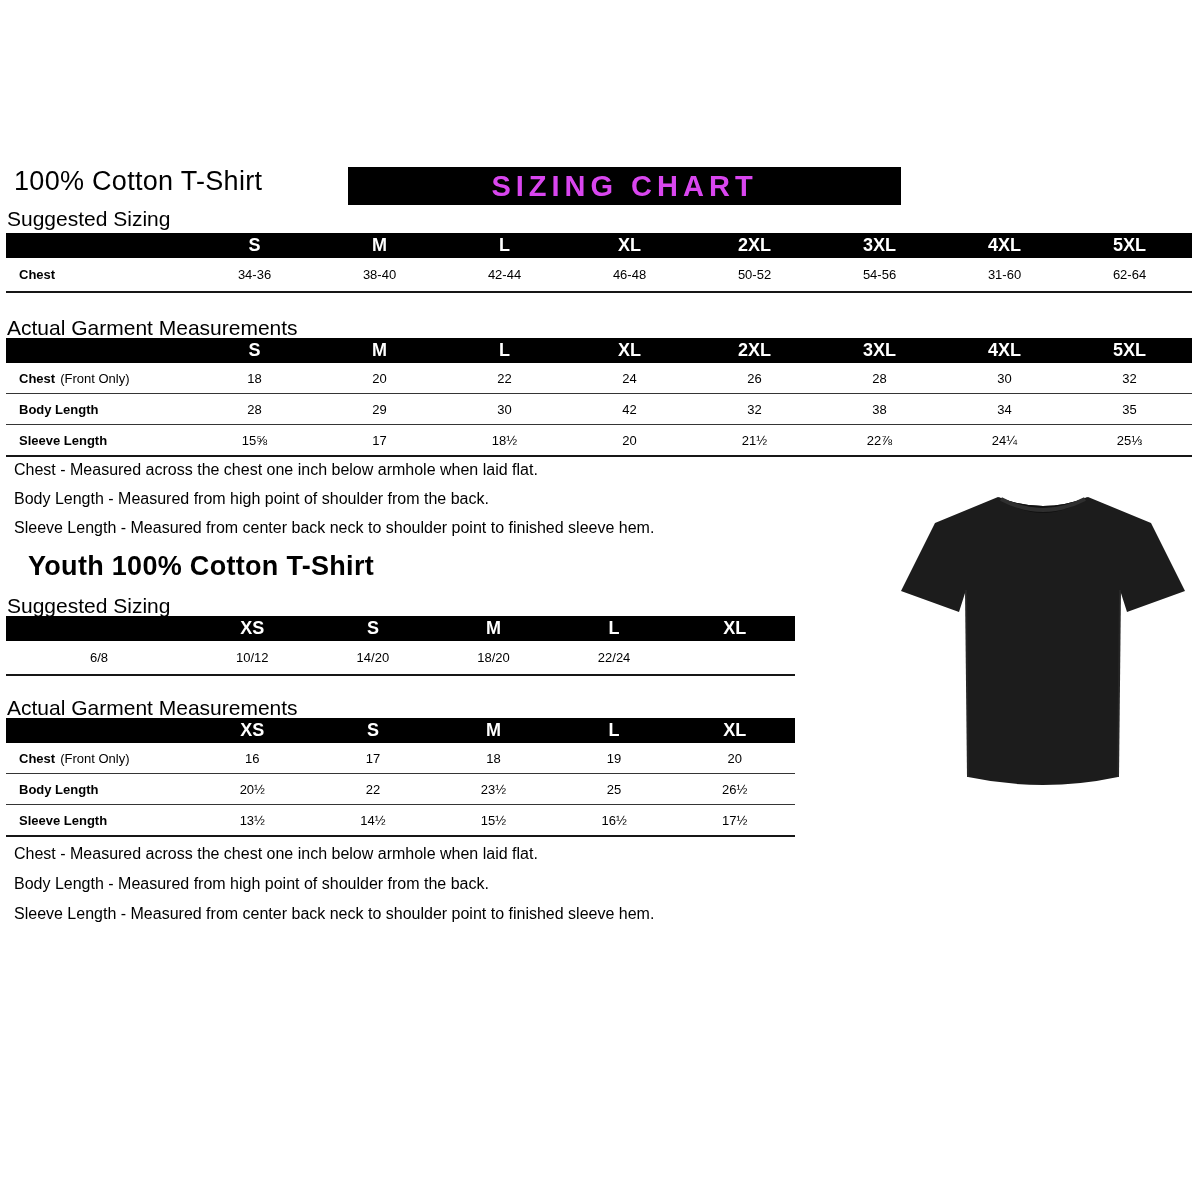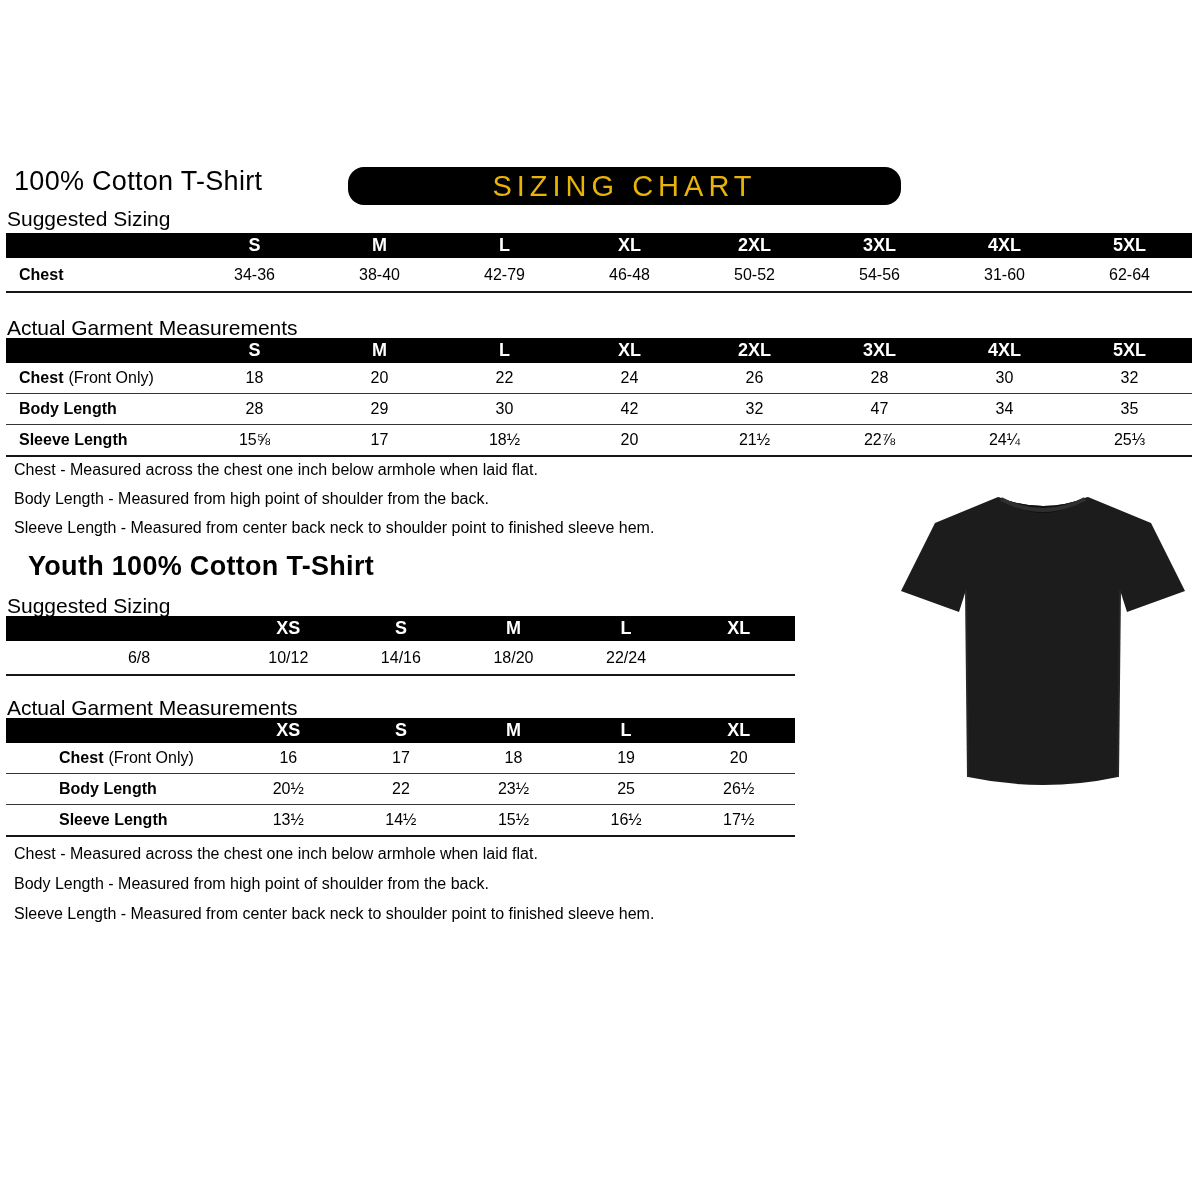--- a/index.html
+++ b/index.html
@@ -2,31 +2,31 @@
 <html><head>
 <meta charset="utf-8">
 <style>
   html,body{margin:0;padding:0;background:#fff;}
   body{width:1200px;height:1200px;font-family:"Liberation Sans", sans-serif;color:#000;}
   .canvas{position:relative;width:1200px;height:960px;overflow:hidden;background:#fff;}
   .abs{position:absolute;}
 
   .title{font-size:27px;font-weight:400;letter-spacing:.3px;}
   .title.bold{font-weight:700;}
-  .banner{background:#000;color:#eab308;display:flex;align-items:center;justify-content:center;
-          font-size:29px;font-weight:400;letter-spacing:5px;border-radius:16px;}
+  .banner{background:#000;color:#d946ef;display:flex;align-items:center;justify-content:center;
+          font-size:29px;font-weight:700;letter-spacing:5px;}
   .sec-label{font-size:21px;}
 
   .table{position:absolute;}
   .trow{display:grid;}
   .adult-cols{grid-template-columns:186px repeat(8,1fr);}
-  .youth-cols{grid-template-columns:186px repeat(5,1fr);padding-left:40px;}
+  .youth-cols{grid-template-columns:186px repeat(5,1fr);}
   .thead{background:#000;color:#fff;height:25px;}
   .thead .th{display:flex;align-items:center;justify-content:center;font-size:18px;font-weight:700;}
-  .tdata .td{display:flex;align-items:center;justify-content:center;font-size:16px;}
+  .tdata .td{display:flex;align-items:center;justify-content:center;font-size:13px;}
   .tdata{height:30px;}
   .tdata.tall{height:33px;}
   .td.label{justify-content:flex-start;padding-left:13px;font-weight:700;gap:5px;}
   .td.label .sfx{font-weight:400;}
   .rule-thin{border-bottom:1px solid #353535;}
   .rule-thick{border-bottom:2px solid #161616;}
   .note{font-size:16px;}
 
   .tshirt-wrap{position:absolute;left:897px;top:477px;width:292px;height:340px;}
 </style>
@@ -51,21 +51,21 @@
       <div class="th">3XL</div>
       <div class="th">4XL</div>
       <div class="th">5XL</div>
     </div>
     <div class="trow tdata tall adult-cols rule-thick">
       <div class="td label">
           <span>Chest</span>
         </div>
       <div class="td">34-36</div>
       <div class="td">38-40</div>
-      <div class="td">42-79</div>
+      <div class="td">42-44</div>
       <div class="td">46-48</div>
       <div class="td">50-52</div>
       <div class="td">54-56</div>
       <div class="td">31-60</div>
       <div class="td">62-64</div>
     </div>
   </div>
 
   <div class="abs sec-label" style="left:7px;top:316px;">Actual Garment Measurements</div>
 
@@ -97,21 +97,21 @@
     </div>
     <div class="trow tdata adult-cols rule-thin">
       <div class="td label">
           <span>Body Length</span>
         </div>
       <div class="td">28</div>
       <div class="td">29</div>
       <div class="td">30</div>
       <div class="td">42</div>
       <div class="td">32</div>
-      <div class="td">47</div>
+      <div class="td">38</div>
       <div class="td">34</div>
       <div class="td">35</div>
     </div>
     <div class="trow tdata adult-cols rule-thick">
       <div class="td label">
           <span>Sleeve Length</span>
         </div>
       <div class="td">15⅝</div>
       <div class="td">17</div>
       <div class="td">18½</div>
@@ -136,21 +136,21 @@
       <div class="th"></div>
       <div class="th">XS</div>
       <div class="th">S</div>
       <div class="th">M</div>
       <div class="th">L</div>
       <div class="th">XL</div>
     </div>
     <div class="trow tdata tall youth-cols rule-thick">
       <div class="td">6/8</div>
       <div class="td">10/12</div>
-      <div class="td">14/16</div>
+      <div class="td">14/20</div>
       <div class="td">18/20</div>
       <div class="td">22/24</div>
     </div>
   </div>
 
   <div class="abs sec-label" style="left:7px;top:696px;">Actual Garment Measurements</div>
 
   <div class="table" style="left:6px;top:718px;width:789px;">
     <div class="trow thead youth-cols">
       <div class="th"></div>

